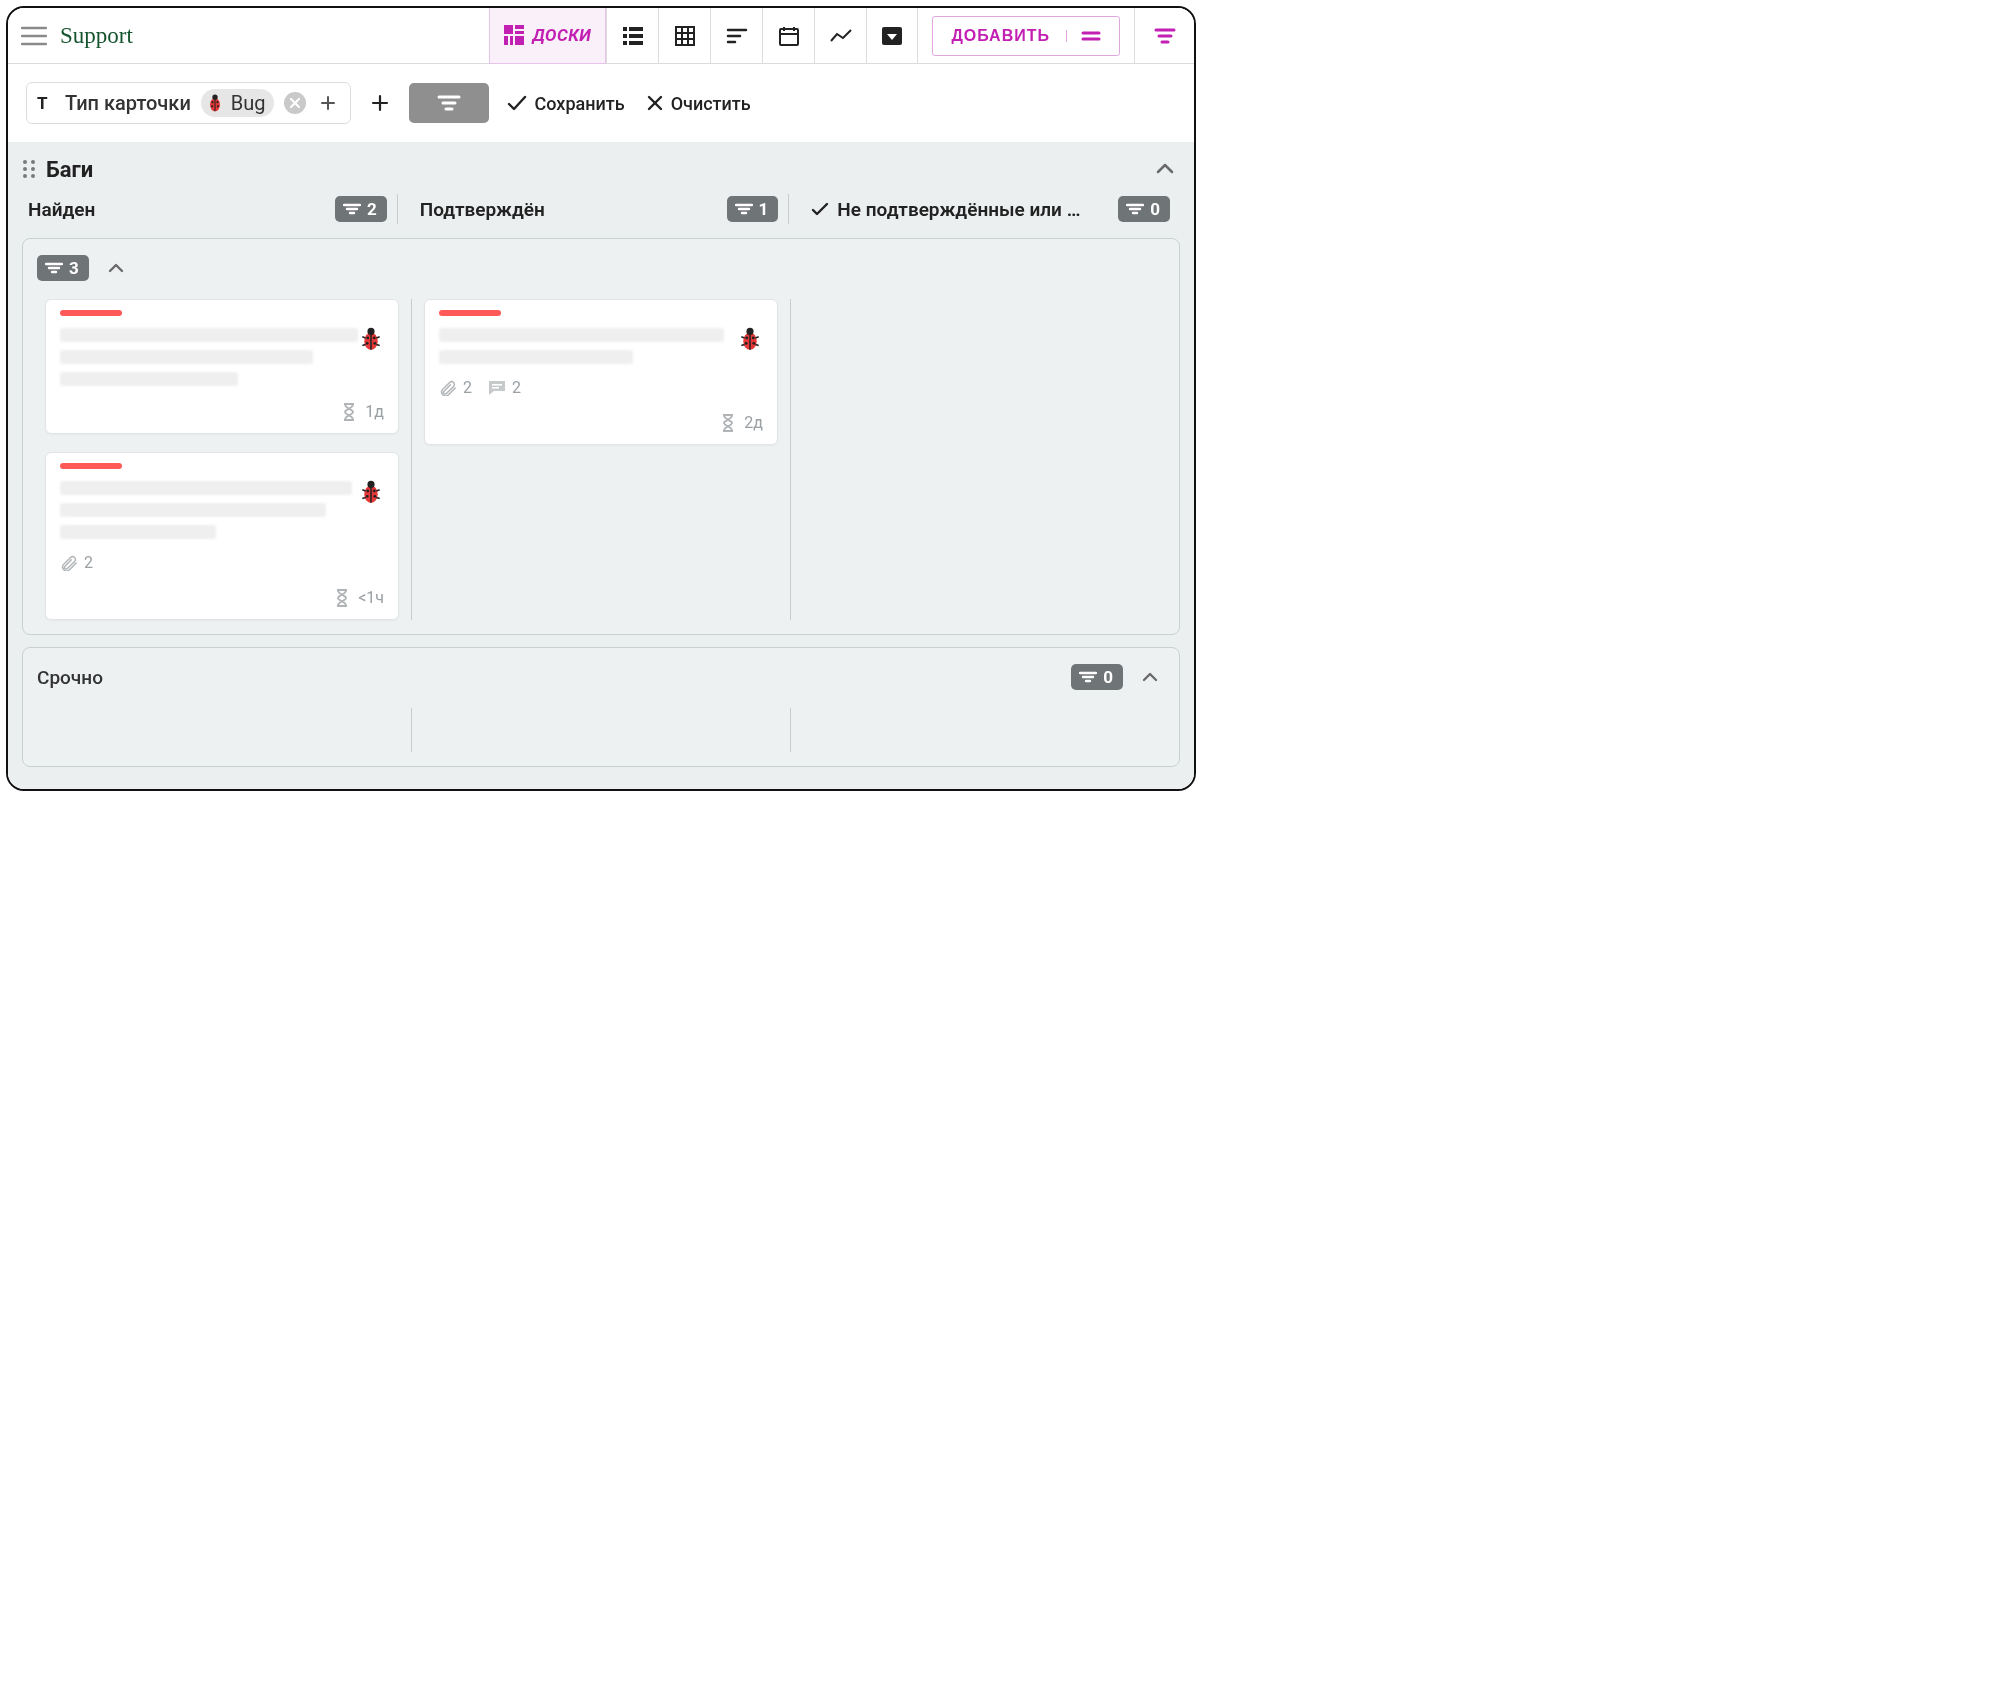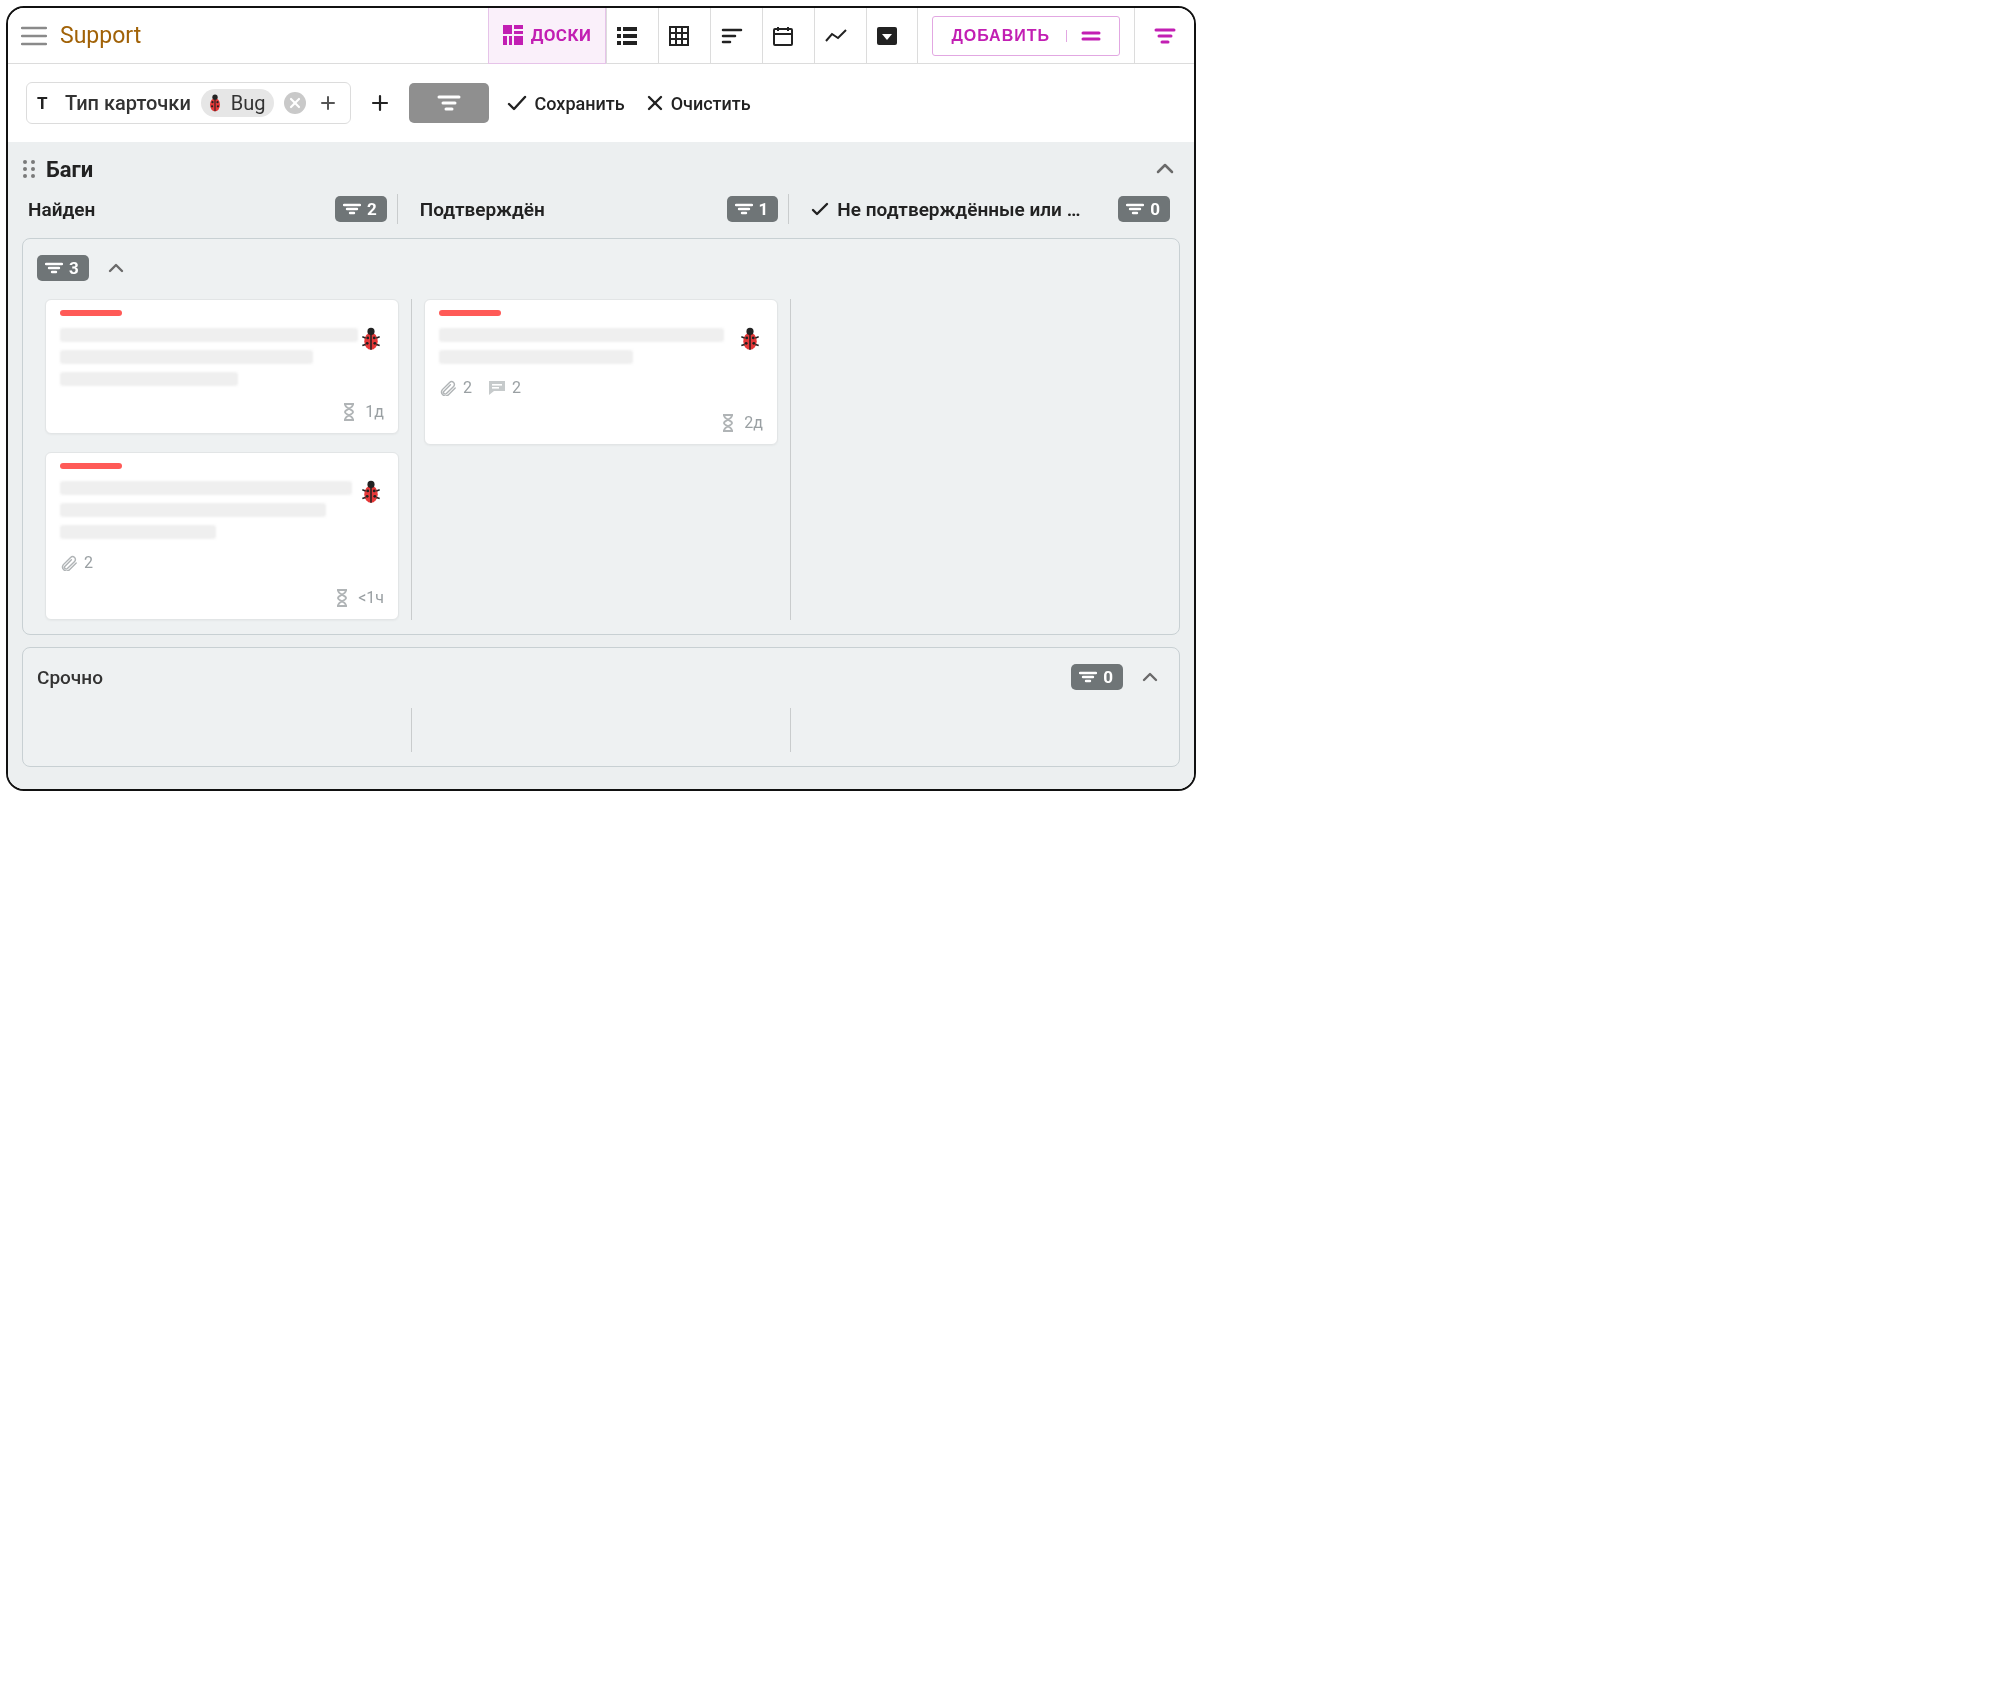--- a/index.html
+++ b/index.html
@@ -27,34 +27,36 @@
     background: #fff;
   }
   .hamburger {
     width: 52px; height: 56px;
     display: flex; align-items: center; justify-content: center;
     cursor: pointer;
   }
   .hamburger svg { stroke: #8a8a8a; }
   .page-title {
     font-size: 23px;
-    color: #a16207;
+    color: #14532d;
     font-weight: 400;
     flex: 0 0 auto;
     padding-right: 20px;
+    font-family: Liberation Serif, serif;
   }
   .top-spacer { flex: 1; }
   .view-tabs { display: flex; align-items: stretch; height: 56px; }
   .vtab {
     border-left: 1px solid #dcdcdc;
-    display: flex; align-items: center; justify-content: flex-start;
+    display: flex; align-items: center; justify-content: center;
     min-width: 52px;
     padding: 0 10px;
     cursor: pointer;
     color: #333;
+    font-style: italic;
   }
   .vtab:last-of-type { border-right: 1px solid #dcdcdc; }
   .vtab.active {
     background: #faf0fa;
     border: 1px solid #e6c3e9;
     border-top: none;
     color: #c21fb3;
     font-weight: 700;
     letter-spacing: .5px;
     padding: 0 14px;

